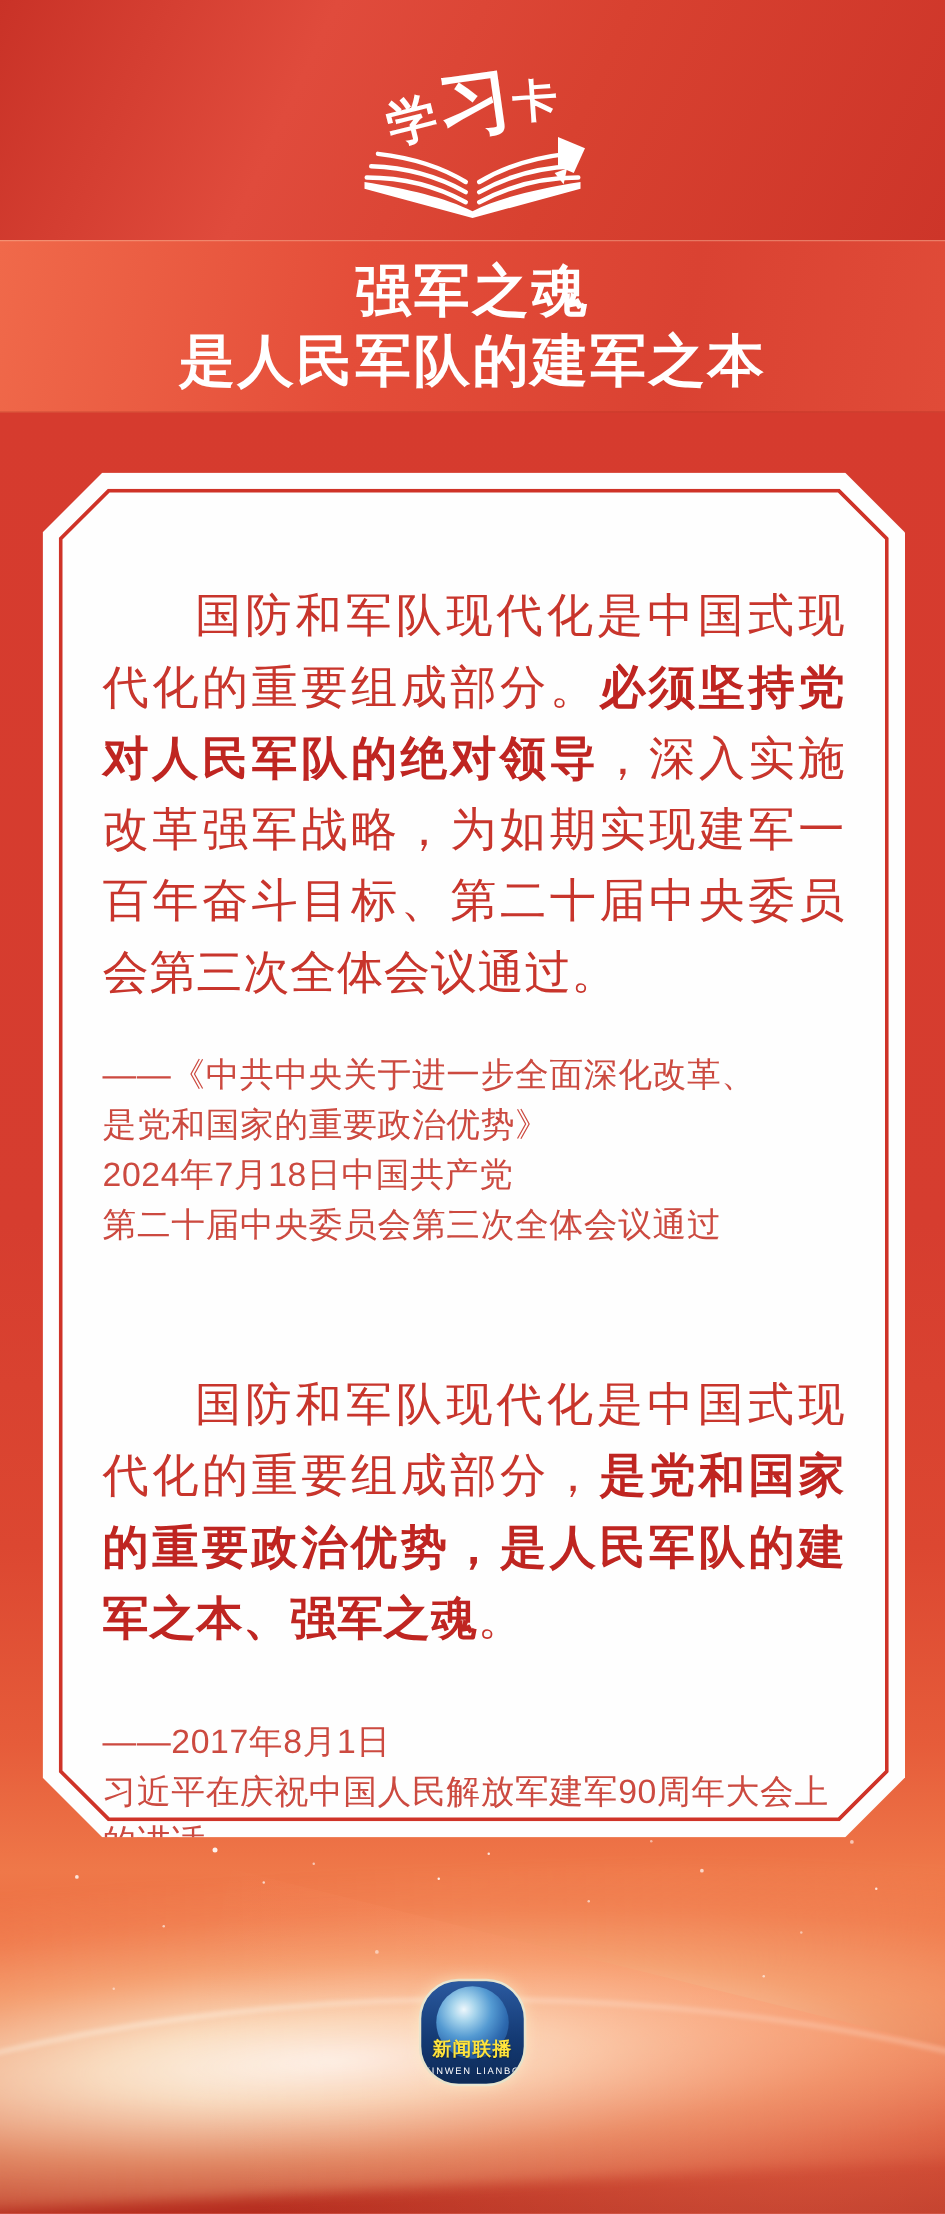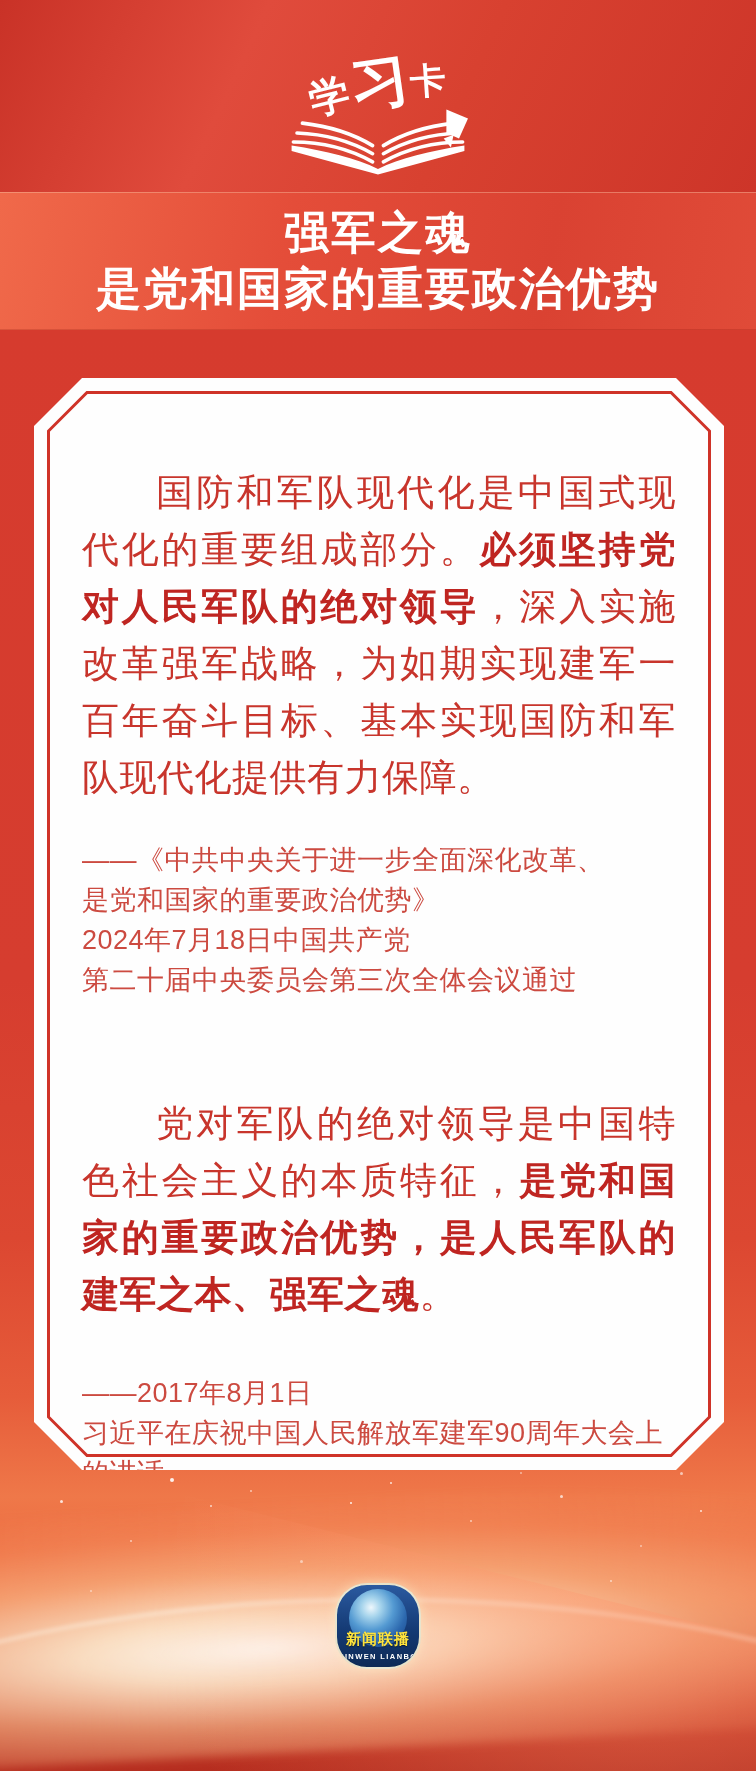--- a/index.html
+++ b/index.html
@@ -97,21 +97,21 @@
     background:radial-gradient(circle at 38% 32%,
       #eef7fc 0%, #a6d4ec 18%, #549ad2 42%, #2c68ae 66%, #153e7d 100%);
   }
   .channel-cn{
     position:absolute;left:0;bottom:18px;width:100%;text-align:center;
     color:#ffe43c;font-size:15px;font-weight:800;letter-spacing:1px;
     text-shadow:0 1px 1px rgba(0,0,0,.5);
   }
   .channel-en{
     position:absolute;left:0;bottom:6px;width:100%;text-align:center;
-    color:#ffffff;font-size:7.5px;letter-spacing:1.4px;font-weight:700;
+    color:#ffffff;font-size:7.5px;letter-spacing:1.4px;font-weight:400;
   }
 </style>
 </head>
 <body>
 
 <div class="bg-top"></div>
 <div class="bg-main"></div>
 <div class="glow"></div>
 <div class="glow-arc"></div>
 <div class="swath"></div>
@@ -147,36 +147,36 @@
     <path d="M116,62 C145,46 175,40 204,40" stroke="#ffffff" stroke-width="4" fill="none" stroke-linecap="round"></path>
     <path d="M116,53 C144,37 172,31 200,30" stroke="#ffffff" stroke-width="4" fill="none" stroke-linecap="round"></path>
     <path d="M116,44 C142,28 168,22 194,19" stroke="#ffffff" stroke-width="4" fill="none" stroke-linecap="round"></path>
     <path d="M186,4 l24,10 l-10,22 l-14,-6 z" fill="#ffffff"></path>
     <path d="M194,32 l-3,14 l-8,-10 z" fill="#ffffff"></path>
   </svg>
 </div>
 
 <div class="title-band">
   <div class="title-line">强军之魂</div>
-  <div class="title-line">是党和国家的重要政治优势</div>
+  <div class="title-line">是人民军队的建军之本</div>
 </div>
 
 <div class="card">
   <svg class="card-border" width="664" height="1066" viewBox="0 0 664 1066">
     <polygon points="40,1.5 624,1.5 662.5,40 662.5,1026 624,1064.5 40,1064.5 1.5,1026 1.5,40" fill="none" stroke="#cf3328" stroke-width="3"></polygon>
   </svg>
   <div class="card-content">
-    <p class="quote quote-1"><span>国防和军队现代化是中国式现代化的重要组成部分。</span><b>必须坚持党对人民军队的绝对领导</b><span>，深入实施改革强军战略，为如期实现建军一百年奋斗目标、基本实现国防和军队现代化提供有力保障。</span></p>
+    <p class="quote quote-1"><span>国防和军队现代化是中国式现代化的重要组成部分。</span><b>必须坚持党对人民军队的绝对领导</b><span>，深入实施改革强军战略，为如期实现建军一百年奋斗目标、第二十届中央委员会第三次全体会议通过。</span></p>
     <div class="source source-1">
       <div>——《中共中央关于进一步全面深化改革、</div>
       <div>是党和国家的重要政治优势》</div>
       <div>2024年7月18日中国共产党</div>
       <div>第二十届中央委员会第三次全体会议通过</div>
     </div>
-    <p class="quote quote-2"><span>党对军队的绝对领导是中国特色社会主义的本质特征，</span><b>是党和国家的重要政治优势，是人民军队的建军之本、强军之魂</b><span>。</span></p>
+    <p class="quote quote-2"><span>国防和军队现代化是中国式现代化的重要组成部分，</span><b>是党和国家的重要政治优势，是人民军队的建军之本、强军之魂</b><span>。</span></p>
     <div class="source source-2">
       <div>——2017年8月1日</div>
       <div>习近平在庆祝中国人民解放军建军90周年大会上的讲话</div>
     </div>
   </div>
 </div>
 
 <div class="channel">
   <div class="globe"></div>
   <div class="channel-cn">新闻联播</div>

